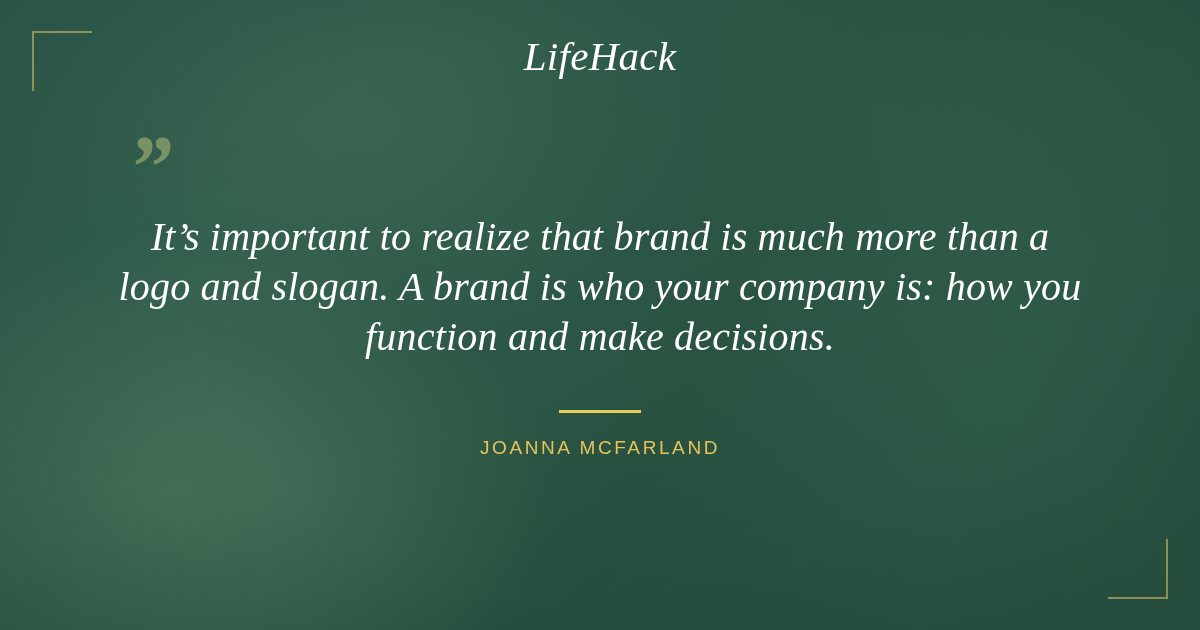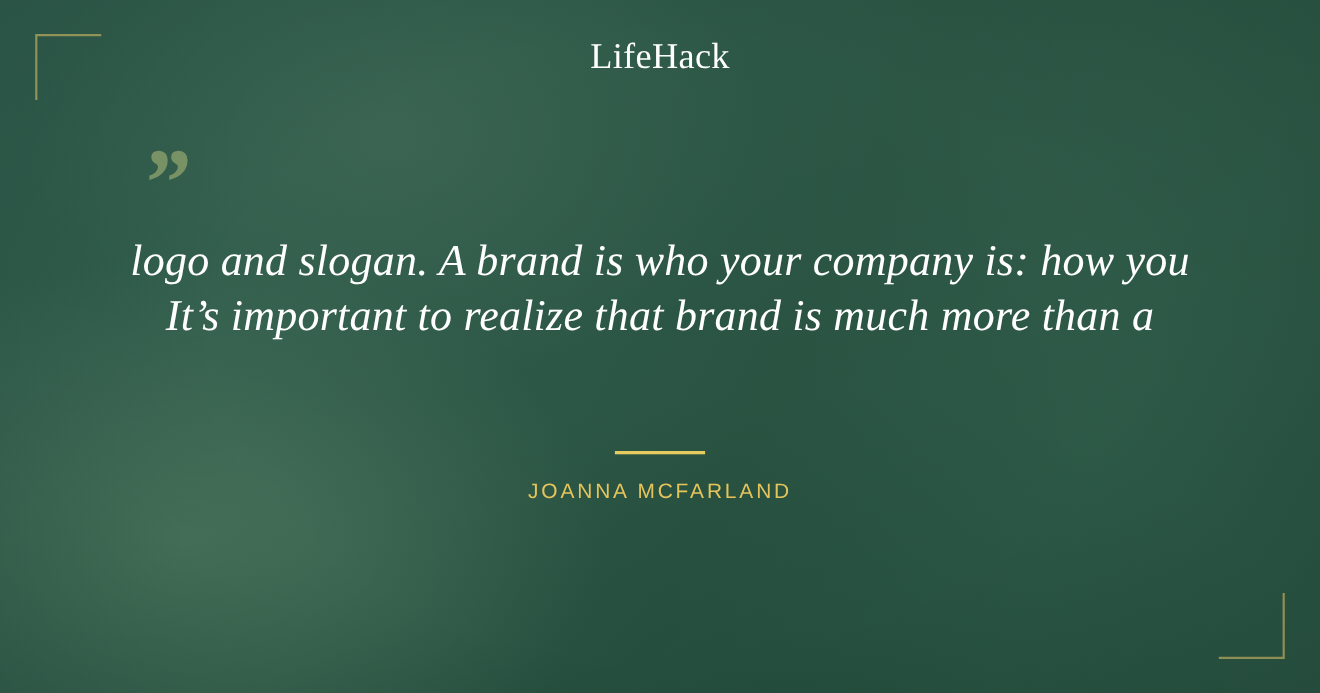--- a/index.html
+++ b/index.html
@@ -56,24 +56,25 @@
 
   
   #brand {
     position: absolute;
     top: 36px;
     left: 0;
     width: 100%;
     text-align: center;
     color: #ffffff;
     font-family: "Liberation Serif", "DejaVu Serif", serif;
-    font-size: 33px;
+    font-size: 41px;
     line-height: 1;
     letter-spacing: 0.3px;
     font-weight: 400;
+    font-style: italic;
   }
 
   
   #quote-mark {
     position: absolute;
     left: 128px;
     top: 123px;
     color: #7d9567;
     font-family: "Liberation Serif", "DejaVu Serif", serif;
     font-size: 88px;
@@ -135,21 +136,22 @@
   <div id="bg-vignette"></div>
 
   <div class="corner corner-tl"></div>
   <div class="corner corner-br"></div>
 
   <div id="brand">LifeHack</div>
 
   <div id="quote-mark">”</div>
 
   <div id="quote-text">
+    <span class="qline">It’s important to realize that brand is much more than a</span>
     <span class="qline">logo and slogan. A brand is who your company is: how you</span>
-    <span class="qline">It’s important to realize that brand is much more than a</span>
+    <span class="qline">function and make decisions.</span>
   </div>
 
   <div id="divider"></div>
 
   <div id="author">JOANNA MCFARLAND</div>
 
 </div>
 
 </body></html>

